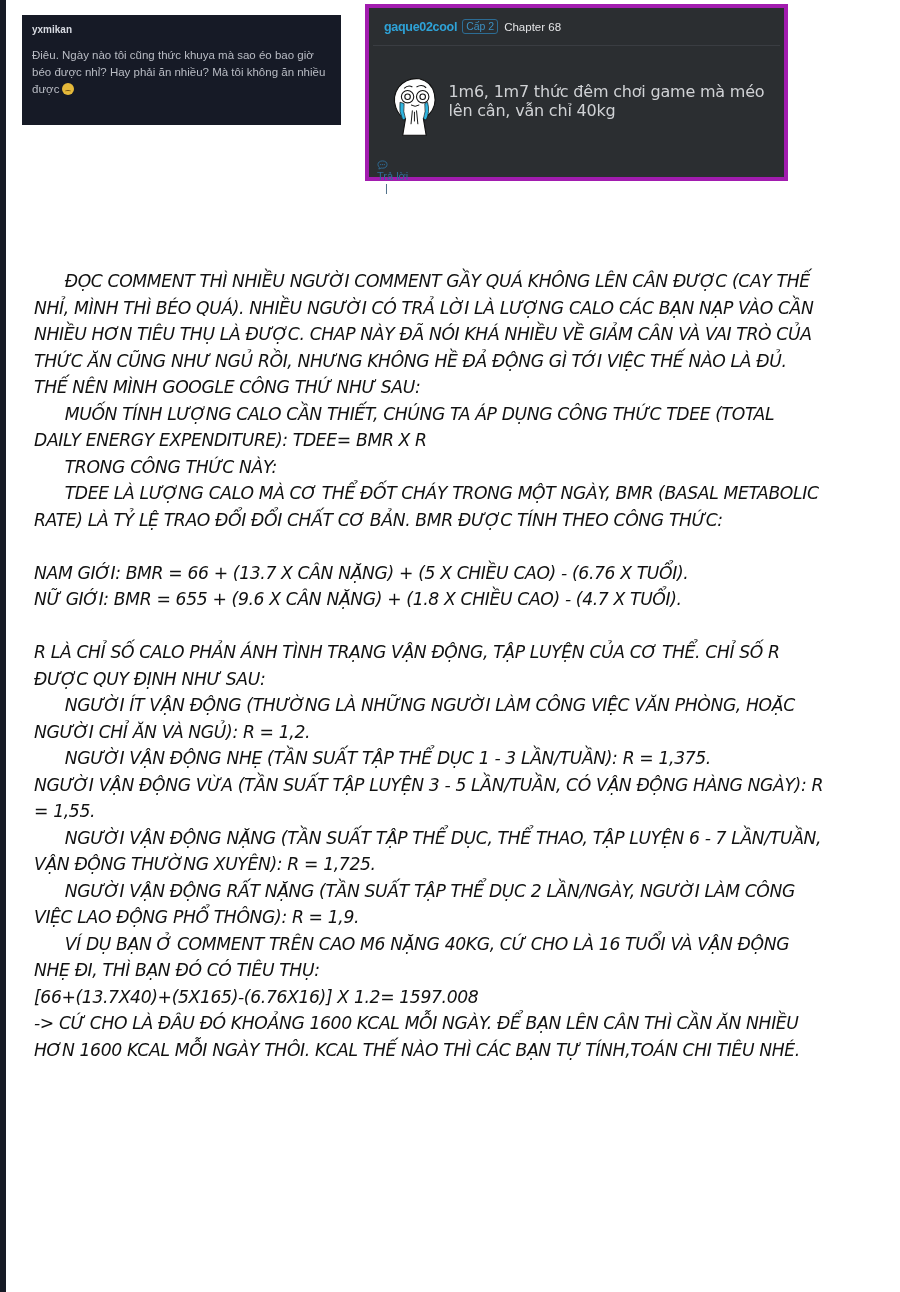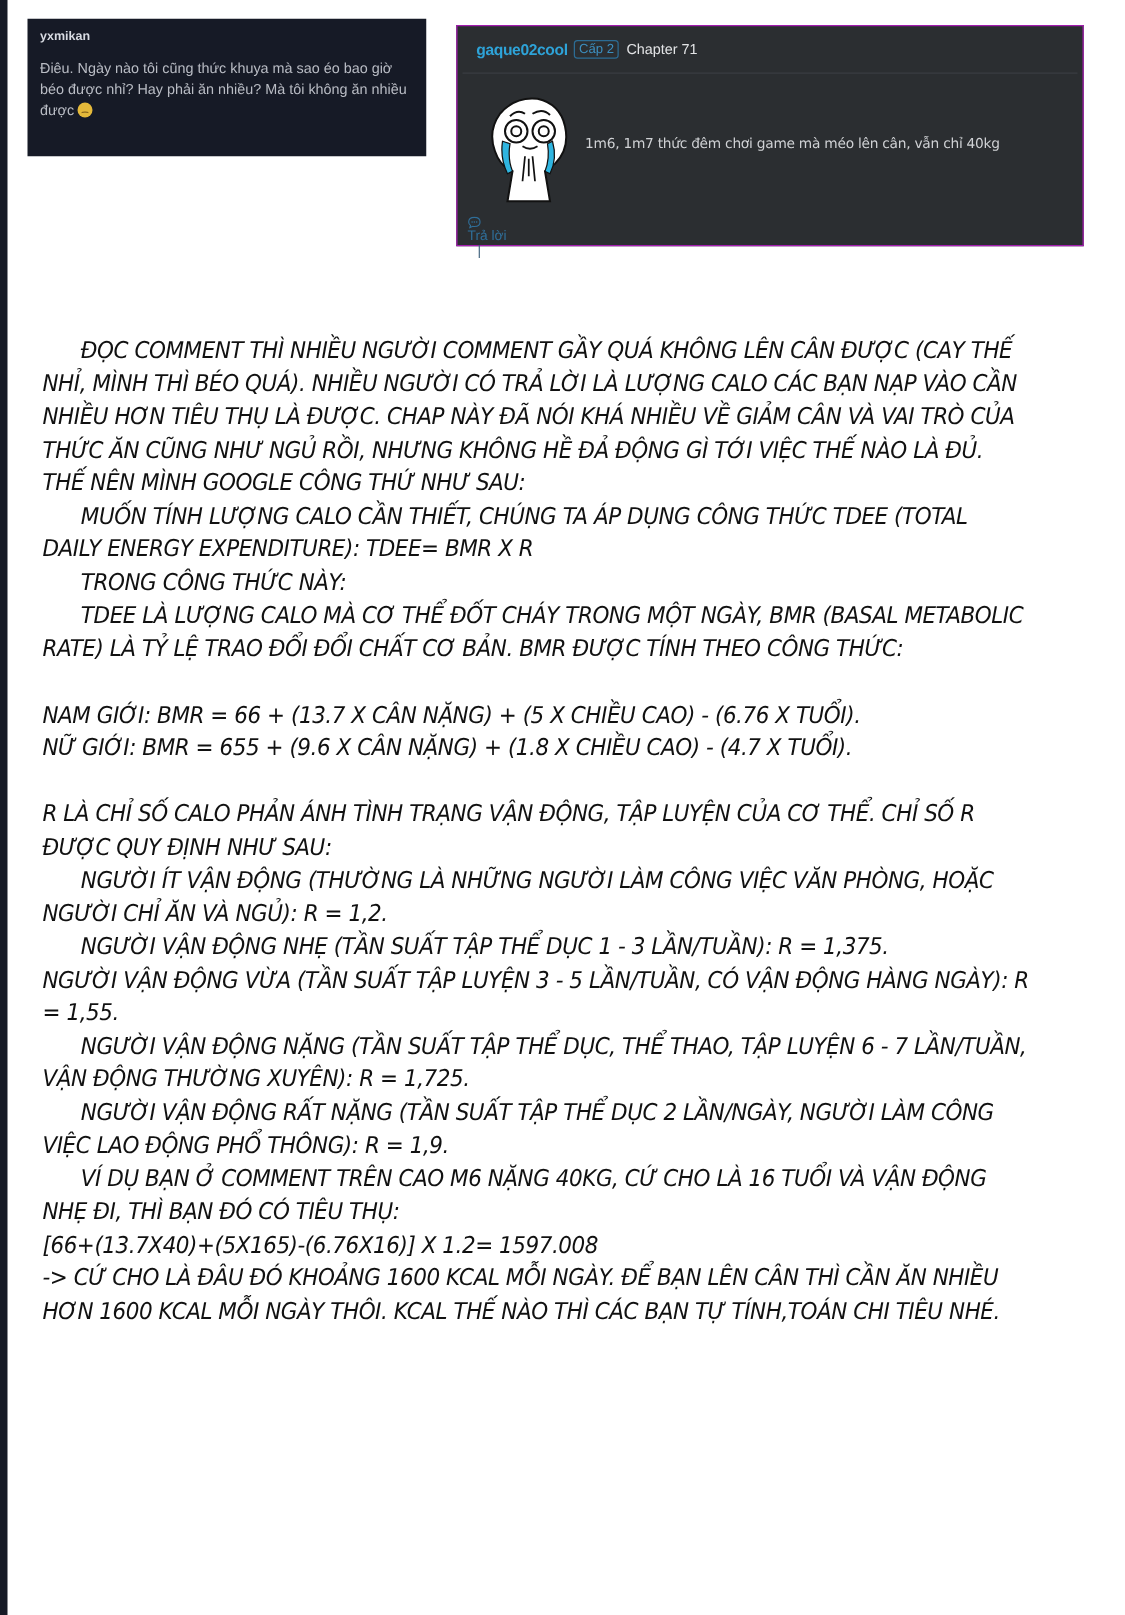--- a/index.html
+++ b/index.html
@@ -13,30 +13,30 @@
     position: absolute; left: 22px; top: 15px; width: 319px; height: 110px;
     background: #161a26; color: #c9ccd3; padding: 8px 10px;
   }
   .comment-a .user { font-family: "Liberation Sans", sans-serif; font-weight: bold; font-size: 10px; color: #d8dbe2; margin-top: 1px; }
   .comment-a .text { font-family: "Liberation Sans", sans-serif; font-size: 11.5px; line-height: 17px; margin-top: 12px; color: #b9bcc4; }
   .emoji-sad { display: inline-block; width: 12px; height: 12px; border-radius: 50%; background: #e5b93a; vertical-align: -2px; margin-left: 3px; position: relative; }
   .emoji-sad::after { content: ""; position: absolute; left: 3px; top: 7px; width: 6px; height: 2px; border-top: 1.5px solid #6a4a10; border-radius: 50% 50% 0 0; }
 
   
   .comment-b {
-    position: absolute; left: 365px; top: 20px; width: 502px; height: 177px;
-    background: #2b2e31; border: 1px solid #a21caf;
+    position: absolute; left: 365px; top: 4px; width: 423px; height: 177px;
+    background: #2b2e31; border: 4px solid #a21caf;
   }
   .comment-b .head { height: 38px; display: flex; align-items: center; padding-left: 11px; border-bottom: 1px solid #3a3d42; margin: 0 4px; }
   .comment-b .uname { font-family: "Liberation Sans", sans-serif; font-size: 12.5px; font-weight: bold; color: #2ea3d8; letter-spacing: -0.3px; }
   .comment-b .level { font-family: Liberation Sans, sans-serif; font-size: 10.5px; color: #3c8fc0; border: 1px solid #2c6c94; border-radius: 3px; padding: 0 3px; margin-left: 5px; line-height: 13px; }
   .comment-b .chapter { font-family: "Liberation Sans", sans-serif; font-size: 11.5px; color: #e3e4e6; margin-left: 6px; }
   .comment-b .body { position: absolute; left: 20px; top: 54px; display: flex; align-items: center; }
   .meme { width: 72px; height: 90px; }
-  .comment-b .msg { font-family: "DejaVu Sans", sans-serif; font-size: 11px; color: #d0d2d5; margin-left: 10px; margin-top: -12px; letter-spacing: -0.2px; }
+  .comment-b .msg { font-family: "DejaVu Sans", sans-serif; font-size: 16px; color: #d0d2d5; margin-left: 10px; margin-top: -12px; letter-spacing: -0.2px; }
   .comment-b .footer { position: absolute; left: 8px; top: 152px; display: flex; font-family: "Liberation Sans", sans-serif; font-size: 11px; color: #2f6e99; flex-direction: column; }
   .reply-icon { width: 11px; height: 10px; margin-right: 3px; }
   .sep { margin-left: 8px; color: #3b5f7a; }
 
   
   .article { position: absolute; left: 34px; top: 268px; width: 850px;
     font-family: "DejaVu Sans", sans-serif; font-size: 18.5px; line-height: 26.5px;
     color: #111; text-transform: uppercase; letter-spacing: -0.4px; font-style: italic; font-weight: normal;
     transform: scaleX(0.93); transform-origin: left top; }
   .article p { white-space: normal; }
@@ -50,21 +50,21 @@
 
 <div class="comment-a">
   <div class="user">yxmikan</div>
   <div class="text"><span>Điêu. Ngày nào tôi cũng thức khuya mà sao éo bao giờ béo được nhỉ? Hay phải ăn nhiều? Mà tôi không ăn nhiều được</span><span class="emoji-sad"></span></div>
 </div>
 
 <div class="comment-b">
   <div class="head">
     <span class="uname">gaque02cool</span>
     <span class="level">Cấp 2</span>
-    <span class="chapter">Chapter 71</span>
+    <span class="chapter">Chapter 68</span>
   </div>
   <div class="body">
     <svg class="meme" viewBox="0 0 72 90">
       <path d="M20 86 L24 62 Q14 58 10 46 Q4 30 14 16 Q26 2 44 4 Q62 8 66 26 Q70 44 58 56 Q52 60 50 62 L54 86 Z" fill="#ffffff" stroke="#111" stroke-width="1.6"></path>
       <path d="M22 18 Q28 12 34 16" fill="none" stroke="#111" stroke-width="1.6"></path>
       <path d="M40 16 Q48 11 54 17" fill="none" stroke="#111" stroke-width="1.6"></path>
       <circle cx="27" cy="30" r="9" fill="#fff" stroke="#111" stroke-width="1.6"></circle>
       <circle cx="27" cy="30" r="4" fill="#fff" stroke="#111" stroke-width="1.6"></circle>
       <circle cx="49" cy="30" r="9" fill="#fff" stroke="#111" stroke-width="1.6"></circle>
       <circle cx="49" cy="30" r="4" fill="#fff" stroke="#111" stroke-width="1.6"></circle>

